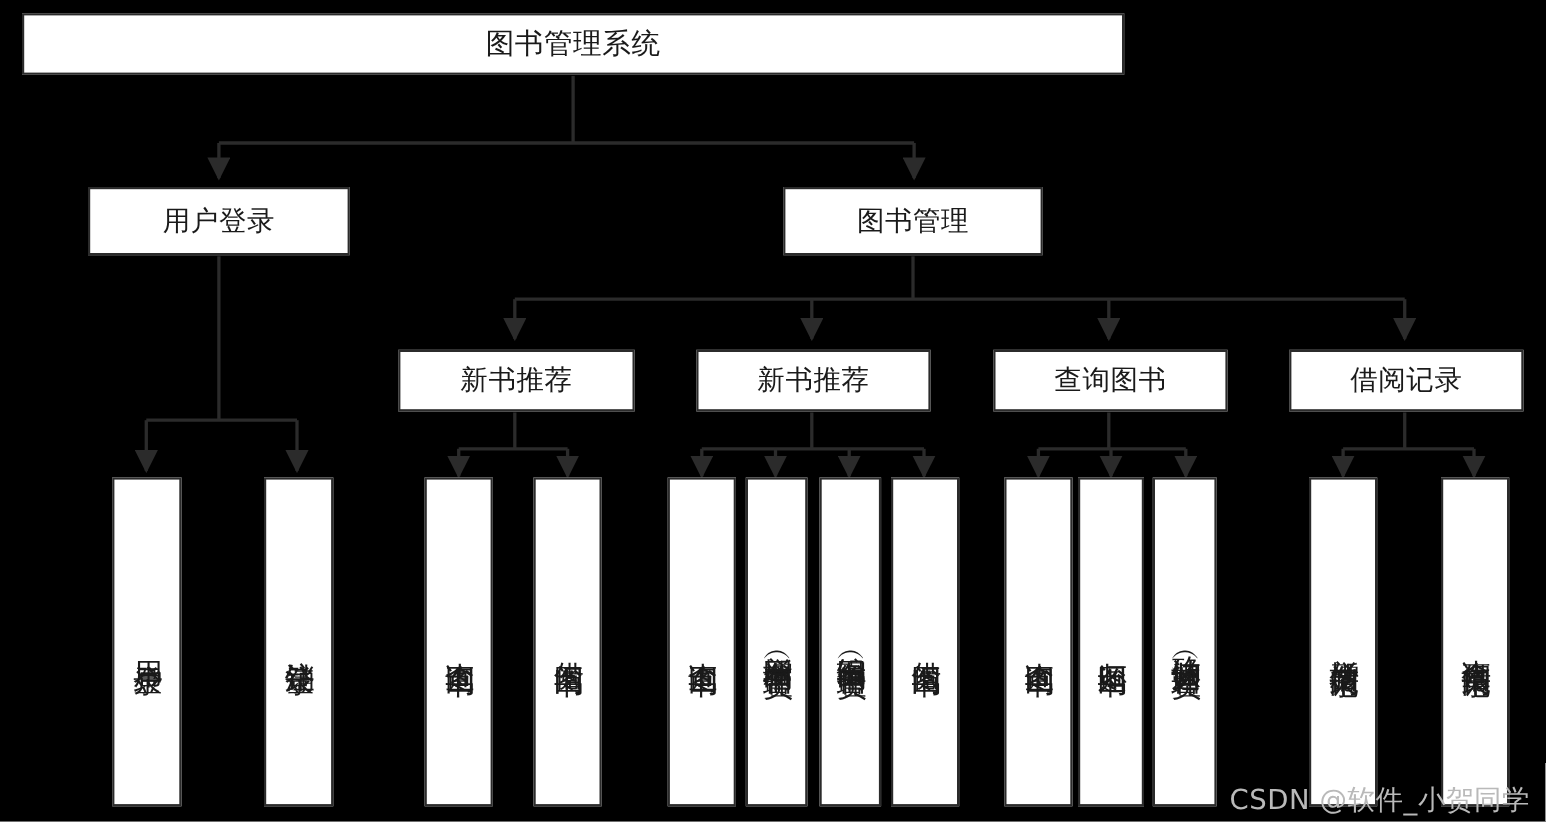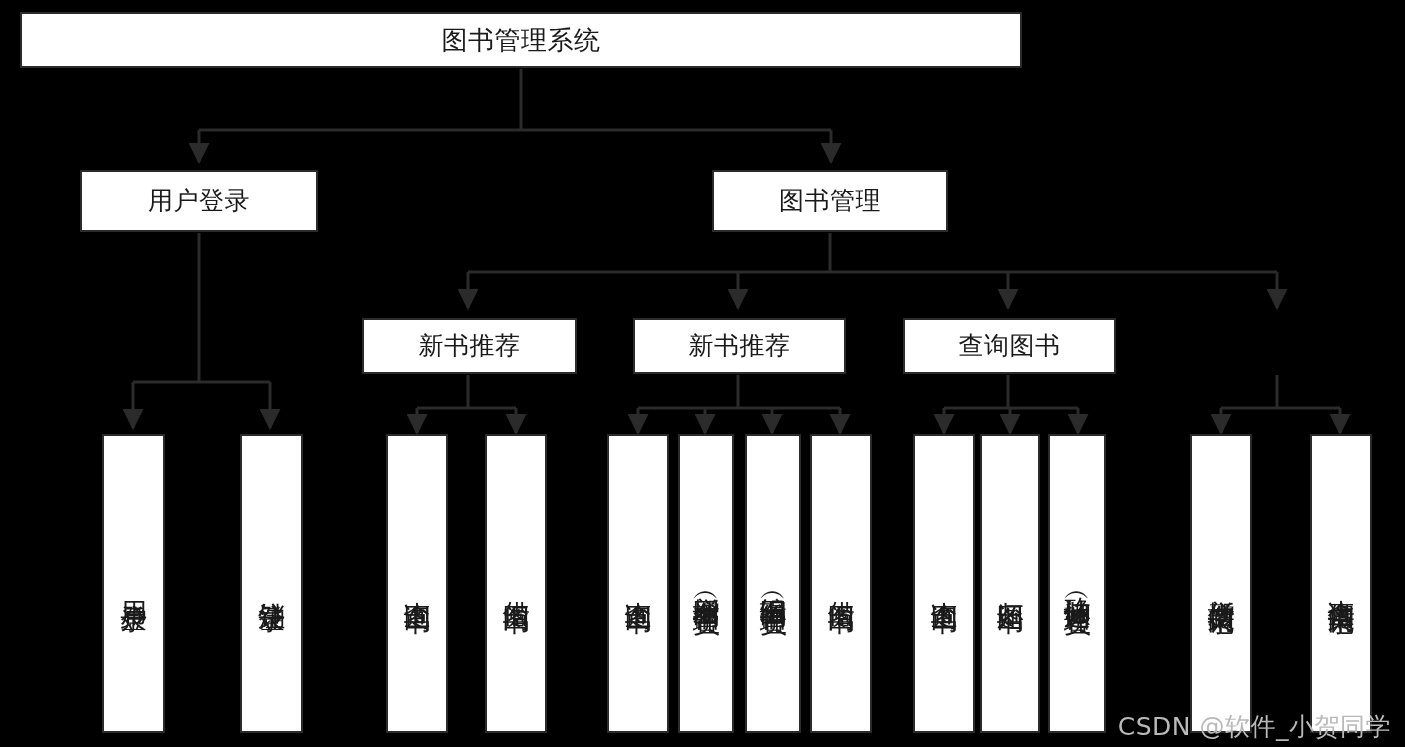--- a/index.html
+++ b/index.html
@@ -138,20 +138,23 @@
 
   <div class="node h" style="left:712px; top:170px; width:236px; height:62px;">
     <span class="label">图书管理</span>
   </div>
   <div class="node h" style="left:633px; top:318px; width:213px; height:56px;">
     <span class="label">新书推荐</span>
   </div>
   <div class="node h" style="left:903px; top:318px; width:213px; height:56px;">
     <span class="label">查询图书</span>
   </div>
+  <div class="node h" style="left:1172px; top:318px; width:213px; height:56px;">
+    <span class="label">借阅记录</span>
+  </div>
 
   <div class="node v" style="left:102px; top:434px; width:63px; height:299px;">
     <span class="label">用户登录</span>
   </div>
   <div class="node v" style="left:240px; top:434px; width:63px; height:299px;">
     <span class="label">注销登录</span>
   </div>
 
   <div class="node v" style="left:386px; top:434px; width:62px; height:299px;">
     <span class="label">查询图书</span>

